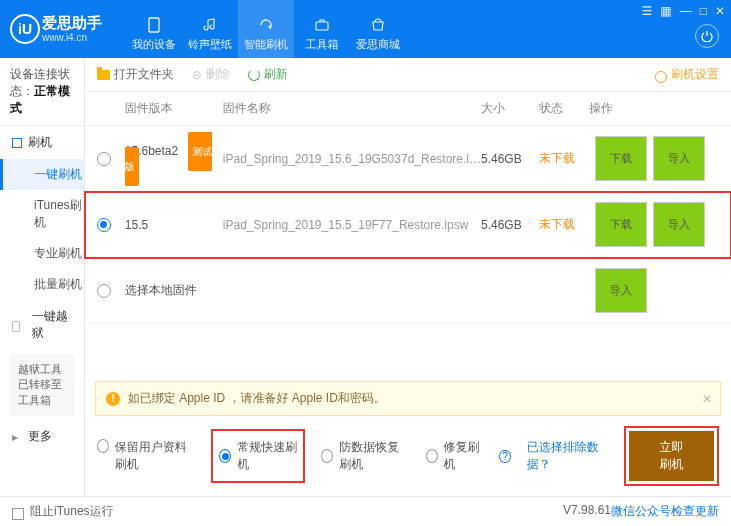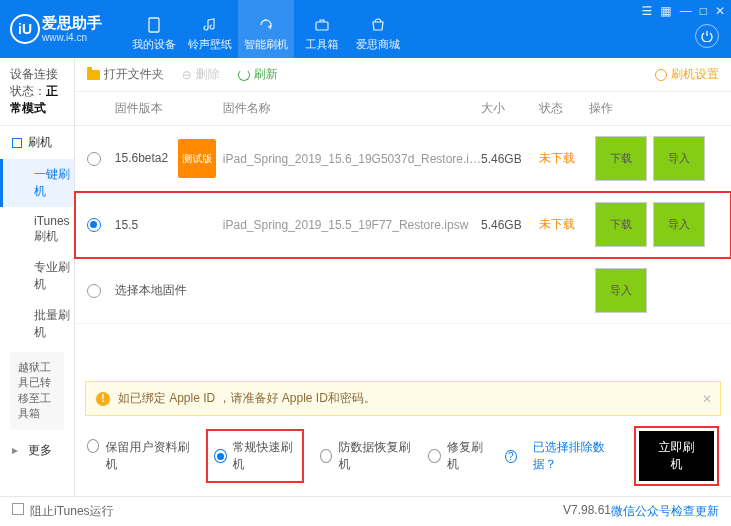--- a/index.html
+++ b/index.html
@@ -29,45 +29,45 @@
 .lock{width:9px;height:11px;border:1.5px solid #bbb;border-radius:2px 2px 0 0;display:inline-block;position:relative;top:1px}
 .note{margin:4px 10px;padding:8px;background:#f7f7f7;color:#666;font-size:11px;line-height:1.4}
 .flex-spacer{flex:1}
 .cb{width:12px;height:12px;border:1px solid #999;display:inline-block}
 .main{flex:1;display:flex;flex-direction:column}
 .toolbar{display:flex;align-items:center;padding:8px 12px;gap:18px;border-bottom:1px solid #eee;color:#666}
 .tl{display:flex;align-items:center;gap:4px;cursor:pointer}
 .folder{width:13px;height:10px;background:#f7b500;border-radius:1px;position:relative}
 .folder:before{content:"";position:absolute;top:-3px;left:0;width:5px;height:3px;background:#f7b500;border-radius:1px 1px 0 0}
 .refresh{width:12px;height:12px;border:1.5px solid #4caf50;border-radius:50%;border-top-color:transparent;position:relative}
-.toolbar-r{margin-left:auto;color:#f5a623;display:flex;align-items:center;gap:4px}
+.toolbar-r{margin-left:auto;color:#f5a623;display:flex;align-items:flex-end;gap:4px}
 .gear{width:12px;height:12px;border:1.5px solid #f5a623;border-radius:50%}
 .thead{display:flex;padding:8px 12px;color:#888;border-bottom:1px solid #eee;font-size:11px}
 .c-radio{width:28px}
-.c-ver{width:108px}
+.c-ver{width:98px}
 .c-name{flex:1}
 .c-size{width:58px}
 .c-stat{width:50px}
 .c-ops{width:130px;text-align:left}
 .row{display:flex;align-items:center;padding:10px 12px;border-bottom:1px solid #f3f3f3;color:#555}
 .row.sel{outline:2px solid #e33;outline-offset:-1px}
 .radio{width:14px;height:14px;border:1.5px solid #999;border-radius:50%;display:flex;align-items:center;justify-content:center;cursor:pointer}
 .radio.on{border-color:#0b7bf0}
 .radio.on:after{content:"";width:7px;height:7px;background:#0b7bf0;border-radius:50%}
 .beta{background:#ff8a00;color:#fff;font-size:10px;padding:14px 4px;border-radius:2px;margin-left:10px}
 .orange{color:#ff8a00}
 .btn{border:1px solid #ccc;background:#84cc16;padding:14px 14px;font-size:11px;color:#555;cursor:pointer;margin-left:6px}
 .warn{background:#fffbe6;border:1px solid #ffe58f;margin:6px 10px 0;padding:8px 10px;display:flex;align-items:center;gap:8px;color:#8a6d3b;position:relative}
 .warn-i{width:14px;height:14px;background:#faad14;border-radius:50%;color:#fff;display:flex;align-items:center;justify-content:center;font-size:10px;font-weight:bold}
 .warn-x{position:absolute;right:8px;color:#bbb;cursor:pointer}
 .opts{display:flex;align-items:center;padding:10px 12px;gap:16px;color:#555}
 .opts .hlbox{border:2px solid #e33;padding:8px 6px;display:flex;align-items:center;gap:6px}
 .opts .link{color:#0b7bf0;cursor:pointer}
 .qm{width:13px;height:13px;border:1px solid #0b7bf0;border-radius:50%;color:#0b7bf0;display:inline-flex;align-items:center;justify-content:center;font-size:10px}
-.primary{background:#000000;color:#fff;border:none;padding:8px 18px;cursor:pointer;font-size:12px}
+.primary{background:#a16207;color:#fff;border:none;padding:8px 26px;cursor:pointer;font-size:12px}
 .primary-wrap{border:2px solid #e33;padding:3px;margin-left:auto}
 .footer{height:30px;border-top:1px solid #e6e6e6;display:flex;align-items:center;padding:0 12px;color:#666;font-size:11px;gap:20px}
 .footer .r{margin-left:auto;display:flex;}
 .footer .link{color:#0b7bf0;cursor:pointer}
 svg{display:block}
 </style>
 </head>
 <body>
 
 <div class="titlebar">
@@ -139,20 +139,24 @@
   <div class="sidebar">
     <div class="conn"><span>设备连接状态：</span><b>正常模式</b></div>
     <div class="group-head">
         <span class="sq"></span>
         <span>刷机</span>
       </div>
     <div class="sub active">一键刷机</div>
     <div class="sub">iTunes刷机</div>
     <div class="sub">专业刷机</div>
     <div class="sub">批量刷机</div>
+    <div class="group-head">
+        <span class="lock"></span>
+        <span style="margin-left:6px">一键越狱</span>
+      </div>
     <div class="note">越狱工具已转移至工具箱</div>
     <div class="group-head">
         <span style="color:#888">▸</span>
         <span style="margin-left:4px">更多</span>
       </div>
 
     <div class="flex-spacer"></div>
 
   </div>
 
@@ -240,21 +244,21 @@
           <span>修复刷机</span>
         </span>
       <span class="qm">?</span>
       <span class="link">已选择排除数据？</span>
       <span class="primary-wrap"><button class="primary">立即刷机</button></span>
     </div>
   </div>
 </div>
 
 <div class="footer">
-  <span style="display:flex;align-items:flex-start;gap:6px">
+  <span style="display:flex;align-items:flex-end;gap:6px">
       <span class="cb"></span>
       <span>阻止iTunes运行</span>
     </span>
   <span class="r">
     <span>V7.98.61</span>
     <span class="link">微信公众号</span>
     <span class="link">检查更新</span>
   </span>
 </div>
 

